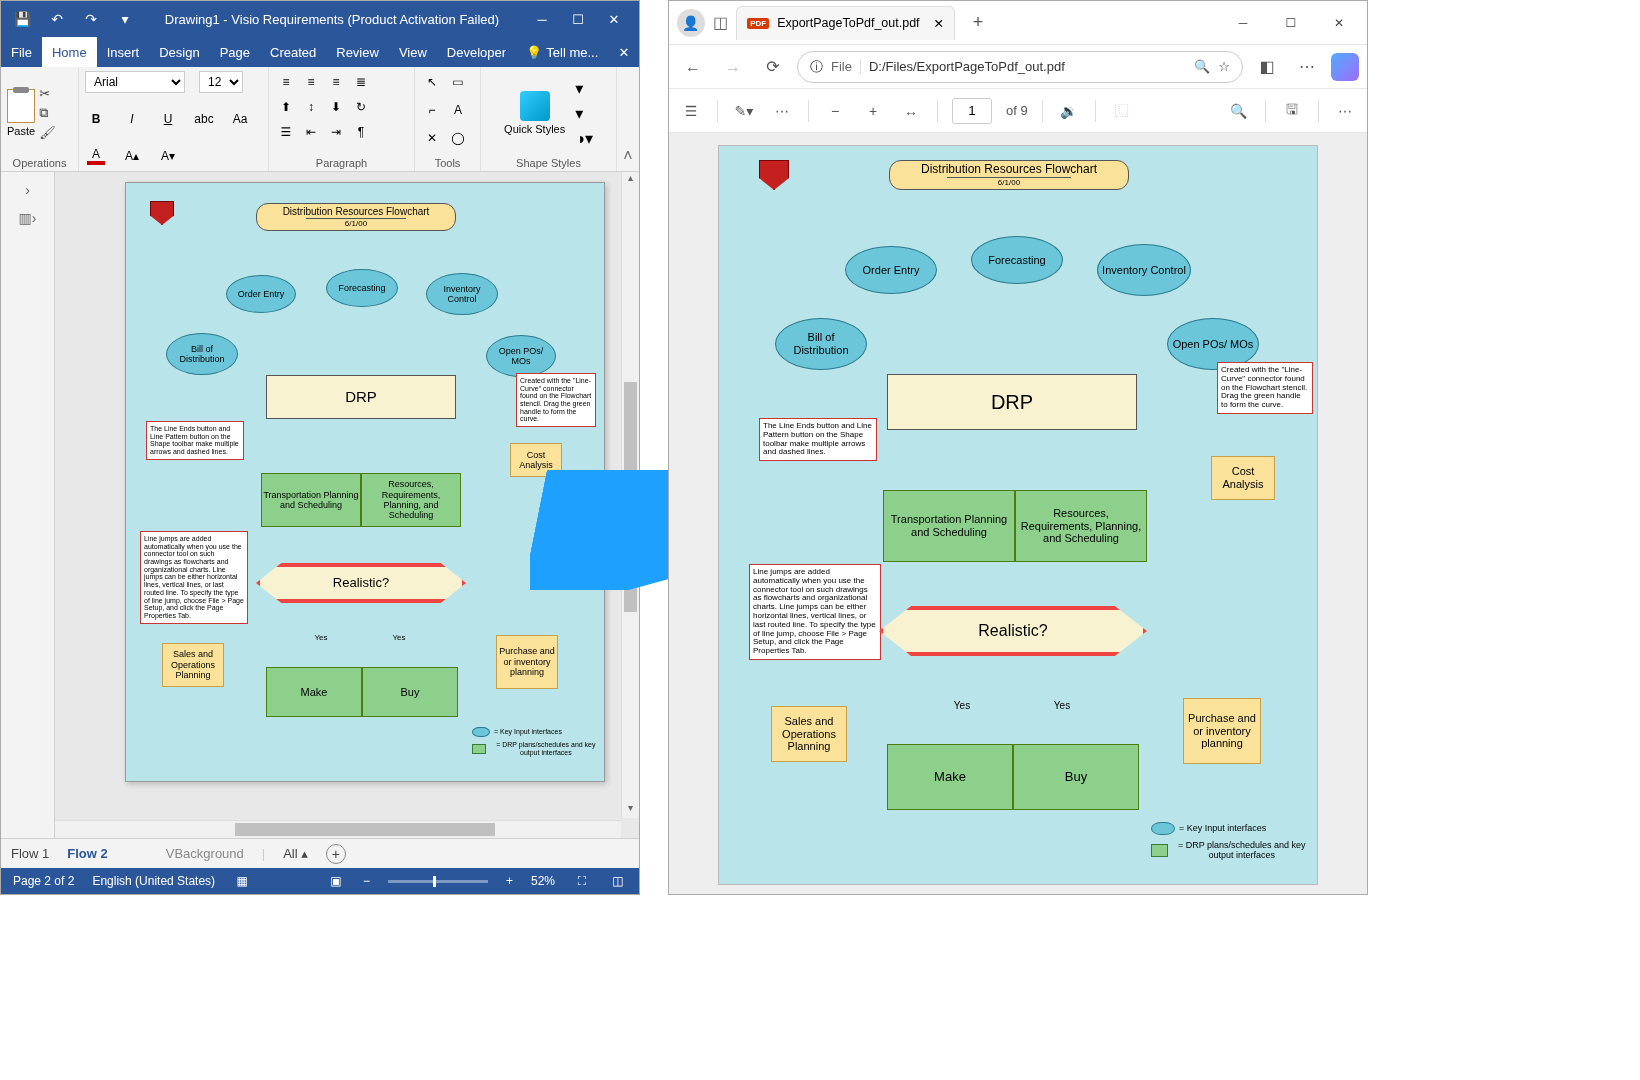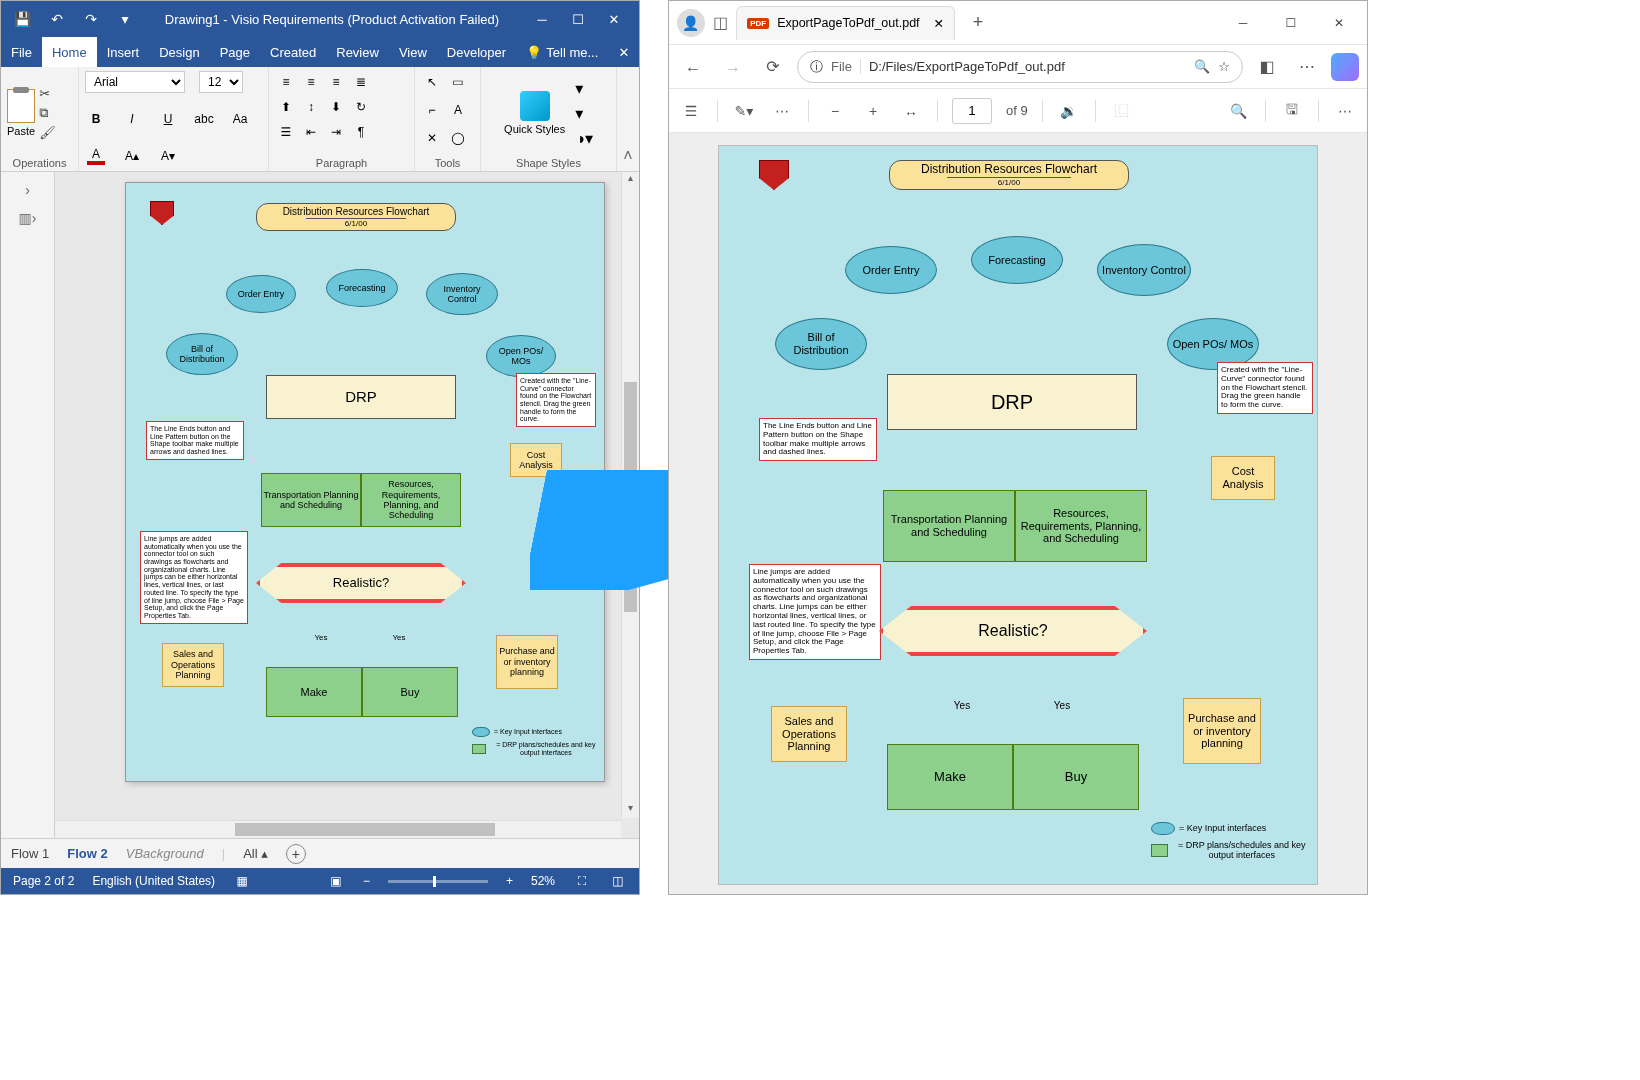--- a/index.html
+++ b/index.html
@@ -70,21 +70,21 @@
 .decision { background:#f8f2d0; border:4px solid #ef4444; }
 .note-box { background:#fff; border:1px solid #c33; font-size:7px; padding:3px; text-align:left; line-height:1.1; }
 .title-box { background:#fbe29b; border:1px solid #555; border-radius:12px; display:flex; flex-direction:column; align-items:center; padding:2px 15px; }
 .title-box .ttl { font-size:10px; font-weight:500; }
 .title-box .date { font-size:8px; border-top:1px solid #555; width:60%; text-align:center; }
 .red-flag { width:24px; height:24px; background:#c52020; clip-path:polygon(0 0,100% 0,100% 60%,50% 100%,0 60%); border:1px solid #700; }
 .legend-sw { width:18px; height:10px; display:inline-block; vertical-align:middle; margin-right:4px; }
 
 .tabs-bar { height: 30px; background:#f3f3f3; border-top:1px solid #d0d0d0; display:flex; align-items:center; padding:0 10px; font-size:13px; gap:18px; color:#444; }
 .tabs-bar .ptab.active { color:#2b579a; font-weight:600; }
-.tabs-bar .vbg { font-style:italic; color:#888; }
+.tabs-bar .vbg { color:#888;margin-left:40px; }
 .tabs-bar .add-page { width:20px; height:20px; border:1.5px solid #888; border-radius:50%; display:flex; align-items:center; justify-content:center; font-size:14px; }
 
 .status-bar { height:26px; background:#2b579a; color:#fff; font-size:12px; display:flex; align-items:center; padding:0 12px; gap:18px; }
 .status-bar .zoom-track { width:100px; height:3px; background:rgba(255,255,255,.4); position:relative; }
 .status-bar .zoom-track::after { content:""; position:absolute; left:45%; top:-4px; width:3px; height:11px; background:#fff; }
 .status-bar .spacer { flex:1; }
 .status-bar .sb-icon { width:18px; height:18px; display:inline-flex; align-items:center; justify-content:center; }
 
 
 .big-arrow { position:absolute; left:530px; top:470px; width:200px; height:120px; }

